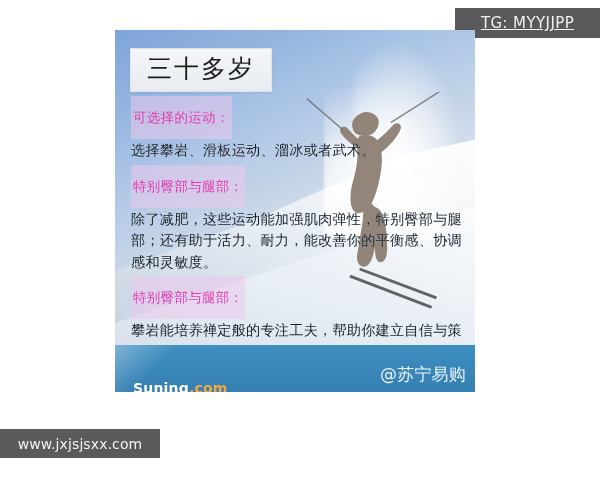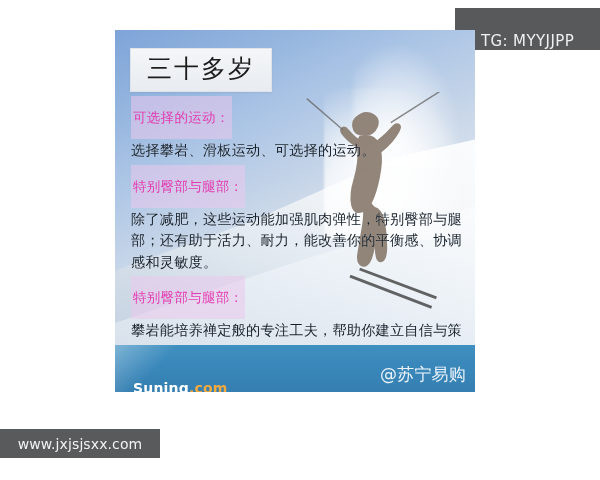--- a/index.html
+++ b/index.html
@@ -3,24 +3,24 @@
 <meta charset="utf-8">
 <style>
   html,body{margin:0;padding:0;}
   body{
     width:600px;height:480px;background:#ffffff;overflow:hidden;position:relative;
     font-family:"DejaVu Sans","Liberation Sans",sans-serif;
   }
 
   
   .tg-tag{
-    position:absolute;top:8px;right:0;width:145px;height:42px;
+    position:absolute;top:8px;right:0;width:145px;height:30px;
     background:#58595b;color:#f0f0f0;
-    display:flex;align-items:flex-end;justify-content:center;
-    font-size:15px;letter-spacing:.4px;
+    display:flex;align-items:center;justify-content:center;
+    font-size:15px;letter-spacing:.4px;text-decoration:underline;
   }
 
   
   .url-tag{
     position:absolute;left:0;bottom:22px;width:160px;height:29px;
     background:#595a5c;color:#f2f2f2;
     display:flex;align-items:center;justify-content:center;
     font-size:14px;letter-spacing:.1px;z-index:6;
   }
 
@@ -153,21 +153,21 @@
   </svg>
 
   <div class="title-box">
     <div class="t">三十多岁</div>
   </div>
 
   <div class="content">
 
     <div class="sec">
       <div class="sec-head">可选择的运动：</div>
-      <div class="sec-body">选择攀岩、滑板运动、可选择的运动。</div>
+      <div class="sec-body">选择攀岩、滑板运动、溜冰或者武术。</div>
     </div>
 
     <div class="sec">
       <div class="sec-head">特别臀部与腿部：</div>
       <div class="sec-body">除了减肥，这些运动能加强肌肉弹性，特别臀部与腿部；还有助于活力、耐力，能改善你的平衡感、协调感和灵敏度。</div>
     </div>
 
     <div class="sec">
       <div class="sec-head">特别臀部与腿部：</div>
       <div class="sec-body">攀岩能培养禅定般的专注工夫，帮助你建立自信与策略思考力；溜冰令人愉悦、多感，忘却不快；武术帮助你在冲突中保持冷静、自强与警觉心，同样能有效增进专心的程度。</div>

